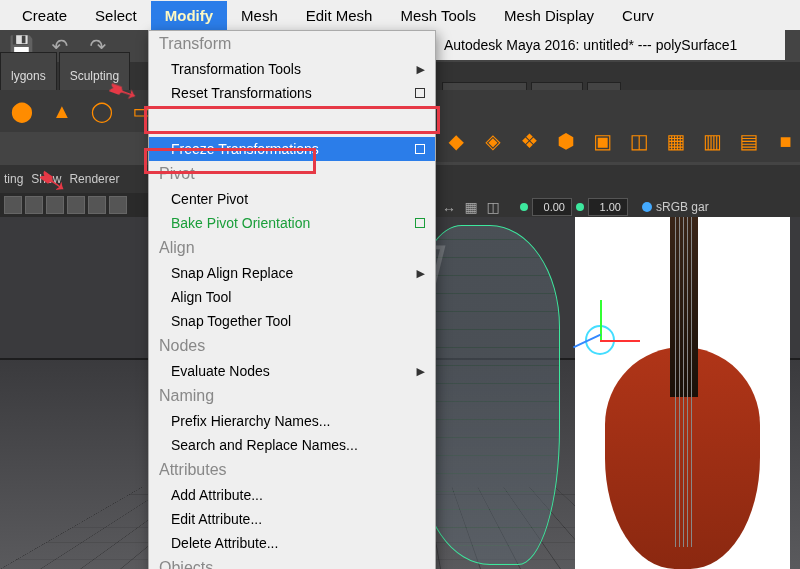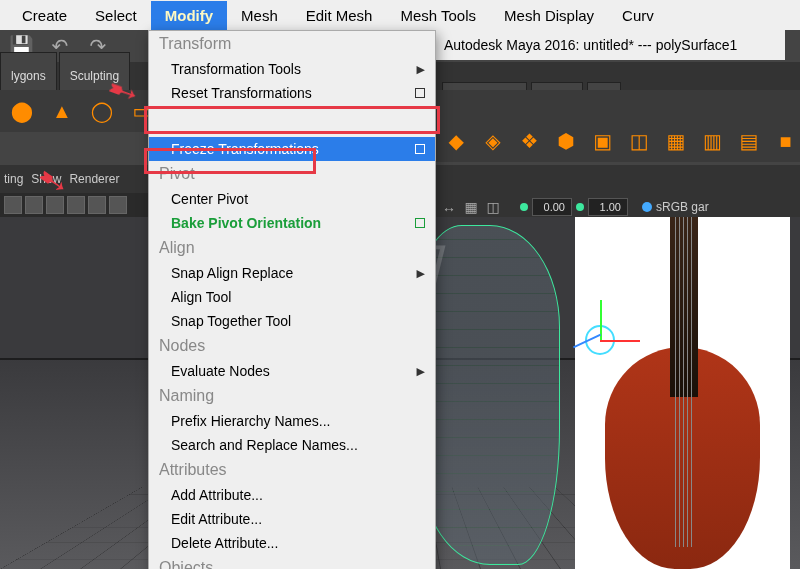--- a/index.html
+++ b/index.html
@@ -48,21 +48,21 @@
 
 .gizmo { position: absolute; top: 300px; left: 560px; width: 80px; height: 80px; }
 .axis-x { position: absolute; top: 40px; left: 40px; width: 40px; height: 2px; background: #ff3333; }
 .axis-y { position: absolute; top: 0; left: 40px; width: 2px; height: 40px; background: #33ff33; }
 .axis-z { position: absolute; top: 40px; left: 12px; width: 30px; height: 2px; background: #3388ff; transform: rotate(-25deg); }
 .axis-circle { position: absolute; top: 25px; left: 25px; width: 30px; height: 30px; border: 2px solid #44ddff; border-radius: 50%; }
 
 .dropdown { position: absolute; top: 30px; left: 148px; width: 288px; background: #efefef; border: 1px solid #aaa; box-shadow: 2px 4px 12px rgba(0,0,0,0.4); z-index: 200; padding-bottom: 4px; }
 .dd-section { padding: 4px 10px; font-size: 16px; color: #888; }
 .dd-item { padding: 4px 10px 4px 22px; font-size: 14px; color: #000; display: flex; align-items: center; justify-content: space-between; cursor: pointer; }
-.dd-item.green { color: #1a9e3a; font-weight: 700; }
+.dd-item.green { color: #1a9e3a; font-weight: 400; }
 .dd-item.selected { background: #2b7de9; color: #fff; margin-top: 32px; }
 .dd-arrow { font-size: 11px; color: #333; }
 .dd-box { width: 10px; height: 10px; border: 1.5px solid #333; }
 .dd-item.selected .dd-box { border-color: #fff; }
 .dd-item.green .dd-box { border-color: #1a9e3a; }
 
 .red-box { position: absolute; border: 3px solid #e63946; z-index: 300; pointer-events: none; }
 .rb1 { top: 106px; left: 144px; width: 296px; height: 28px; }
 .rb2 { top: 148px; left: 144px; width: 172px; height: 26px; }
 

